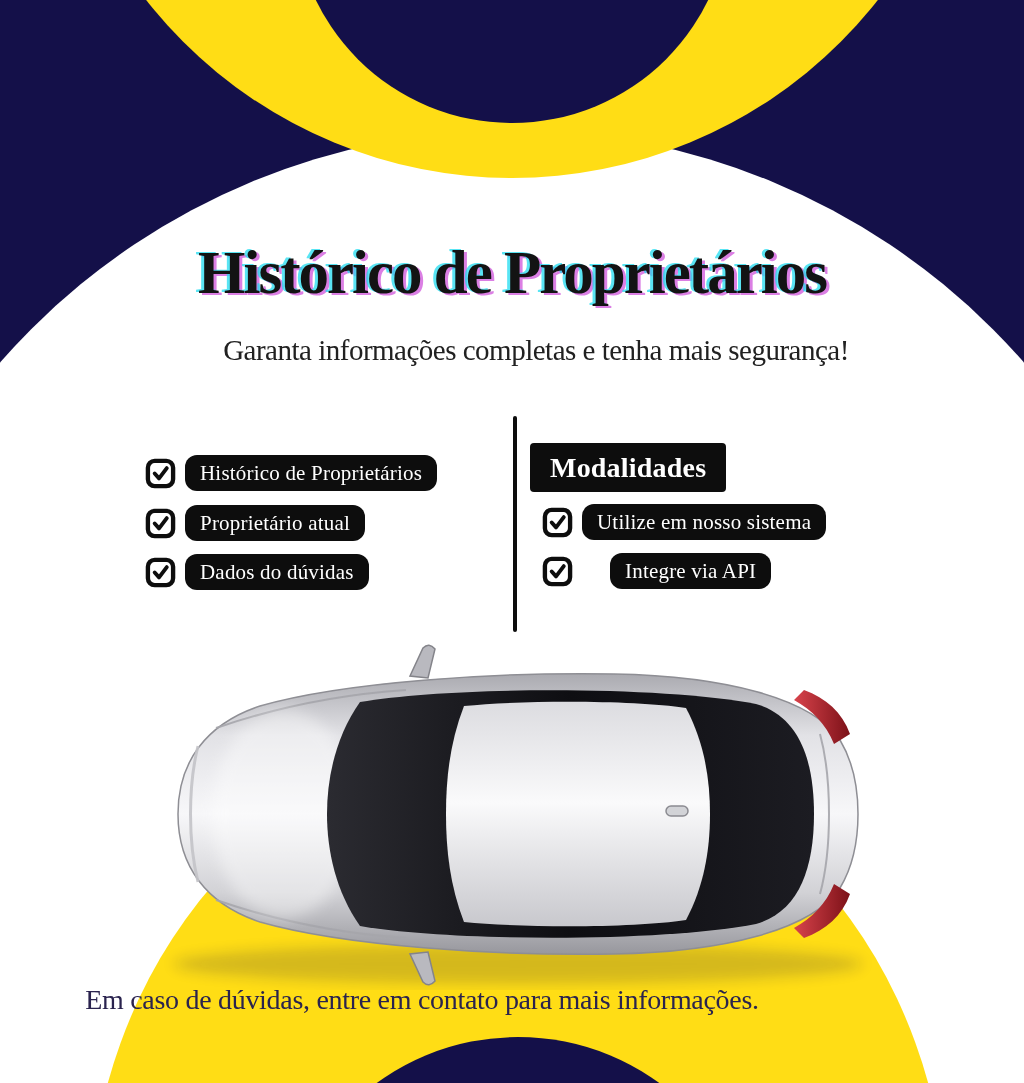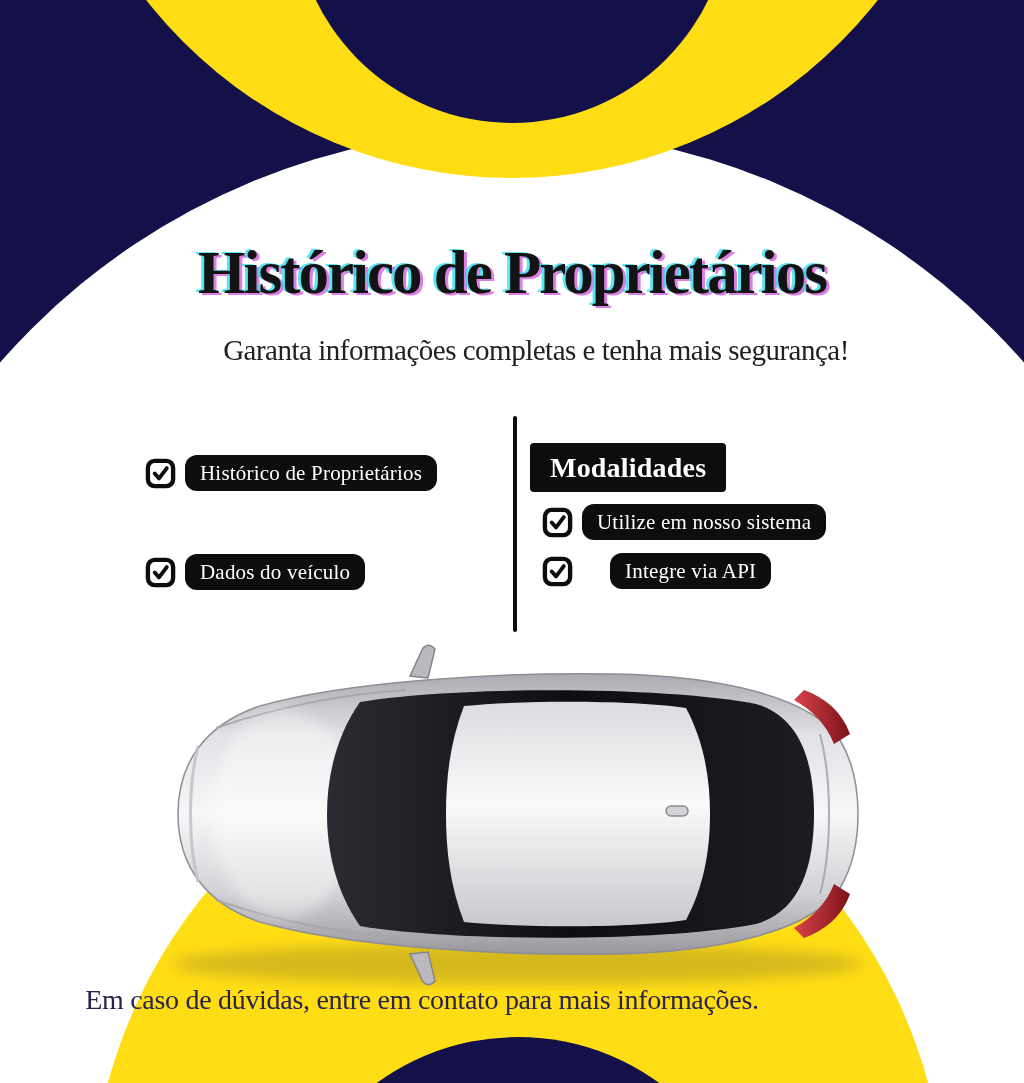--- a/index.html
+++ b/index.html
@@ -68,27 +68,34 @@
   <div class="divider"></div>
 
   <div class="check-row row-f1">
     <svg class="checkbox" viewBox="0 0 32 34">
       <rect x="3" y="4" width="26" height="26" rx="7" fill="#fff" stroke="#0d0d0d" stroke-width="4.5"></rect>
       <path d="M10 17 L14.5 22 L22.5 11.5" fill="none" stroke="#0d0d0d" stroke-width="4" stroke-linecap="round" stroke-linejoin="round"></path>
     </svg>
     <div class="pill">Histórico de Proprietários</div>
   </div>
 
+  <div class="check-row row-f2">
+    <svg class="checkbox" viewBox="0 0 32 34">
+      <rect x="3" y="4" width="26" height="26" rx="7" fill="#fff" stroke="#0d0d0d" stroke-width="4.5"></rect>
+      <path d="M10 17 L14.5 22 L22.5 11.5" fill="none" stroke="#0d0d0d" stroke-width="4" stroke-linecap="round" stroke-linejoin="round"></path>
+    </svg>
+    <div class="pill">Proprietário atual</div>
+  </div>
 
   <div class="check-row row-f3">
     <svg class="checkbox" viewBox="0 0 32 34">
       <rect x="3" y="4" width="26" height="26" rx="7" fill="#fff" stroke="#0d0d0d" stroke-width="4.5"></rect>
       <path d="M10 17 L14.5 22 L22.5 11.5" fill="none" stroke="#0d0d0d" stroke-width="4" stroke-linecap="round" stroke-linejoin="round"></path>
     </svg>
-    <div class="pill">Dados do veículo</div>
+    <div class="pill">Dados do dúvidas</div>
   </div>
 
   <div class="modal-header">Modalidades</div>
 
   <div class="check-row row-m1">
     <svg class="checkbox" viewBox="0 0 32 34">
       <rect x="3" y="4" width="26" height="26" rx="7" fill="#fff" stroke="#0d0d0d" stroke-width="4.5"></rect>
       <path d="M10 17 L14.5 22 L22.5 11.5" fill="none" stroke="#0d0d0d" stroke-width="4" stroke-linecap="round" stroke-linejoin="round"></path>
     </svg>
     <div class="pill">Utilize em nosso sistema</div>

